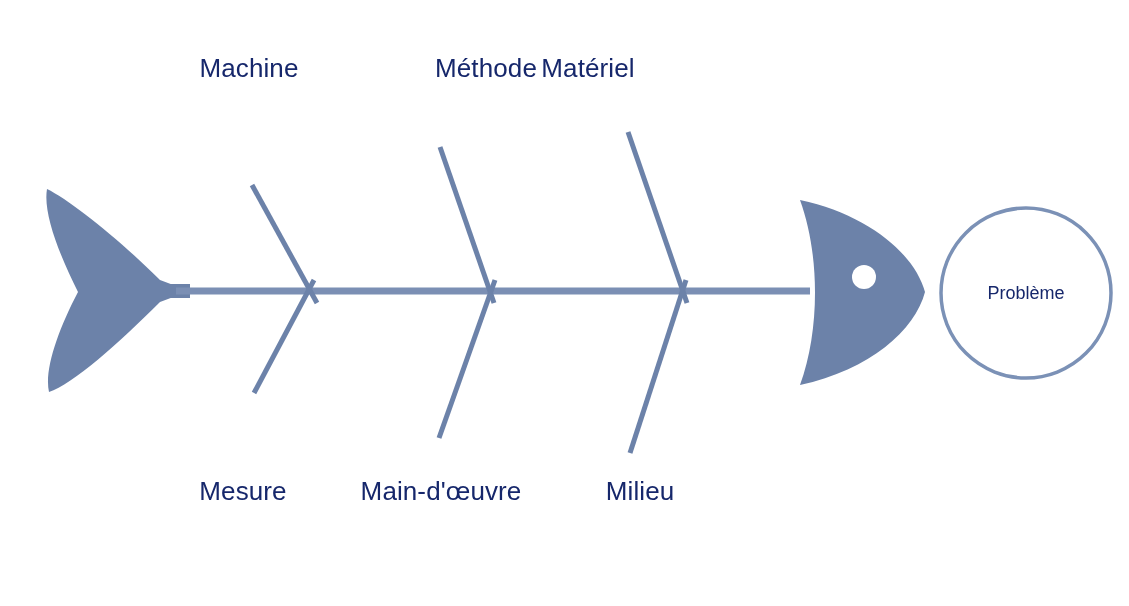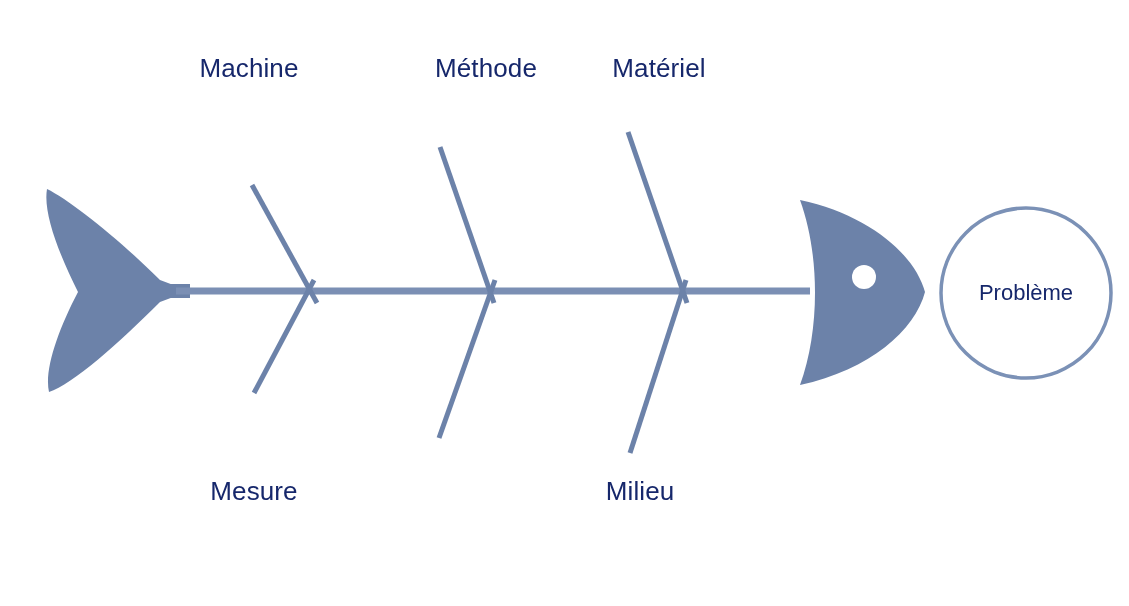--- a/index.html
+++ b/index.html
@@ -32,21 +32,21 @@
     color: #16276b;
     white-space: nowrap;
     line-height: 1;
     letter-spacing: 0.1px;
   }
   .cat-label.top { transform: translate(-50%, 0); }
   .cat-label.bottom { transform: translate(-50%, 0); }
   .problem-label {
     position: absolute;
     font-family: "Liberation Sans", sans-serif;
-    font-size: 22px;
+    font-size: 18px;
     color: #16276b;
     white-space: nowrap;
     line-height: 1;
     transform: translate(-50%, -50%);
   }
 </style>
 </head>
 <body>
 
 <div id="canvas">
@@ -79,20 +79,21 @@
              C 915,330 870,370 800,385
              C 820,330 820,255 800,200 Z"></path>
 
     <circle cx="864" cy="277" r="12" fill="#ffffff"></circle>
 
     <circle cx="1026" cy="293" r="85" fill="#ffffff" stroke="#7b91b6" stroke-width="3.5"></circle>
   </svg>
 
   <div class="cat-label top" style="left:249px; top:55px;">Machine</div>
   <div class="cat-label top" style="left:441px; top:55px;margin-left:45px;">Méthode</div>
-  <div class="cat-label top" style="left:659px; top:55px;text-align:right;">Matériel</div>
+  <div class="cat-label top" style="left:588px; top:55px;text-align:right;">Matériel</div>
 
-  <div class="cat-label bottom" style="left:254px; top:478px;text-align:right;">Mesure</div>
+  <div class="cat-label bottom" style="left:243px; top:478px;text-align:right;">Mesure</div>
+  <div class="cat-label bottom" style="left:441px; top:478px;">Main-d'œuvre</div>
   <div class="cat-label bottom" style="left:640px; top:478px;text-align:right;">Milieu</div>
 
   <div class="problem-label" style="left:1026px; top:293px;">Problème</div>
 
 </div>
 
 </body></html>

